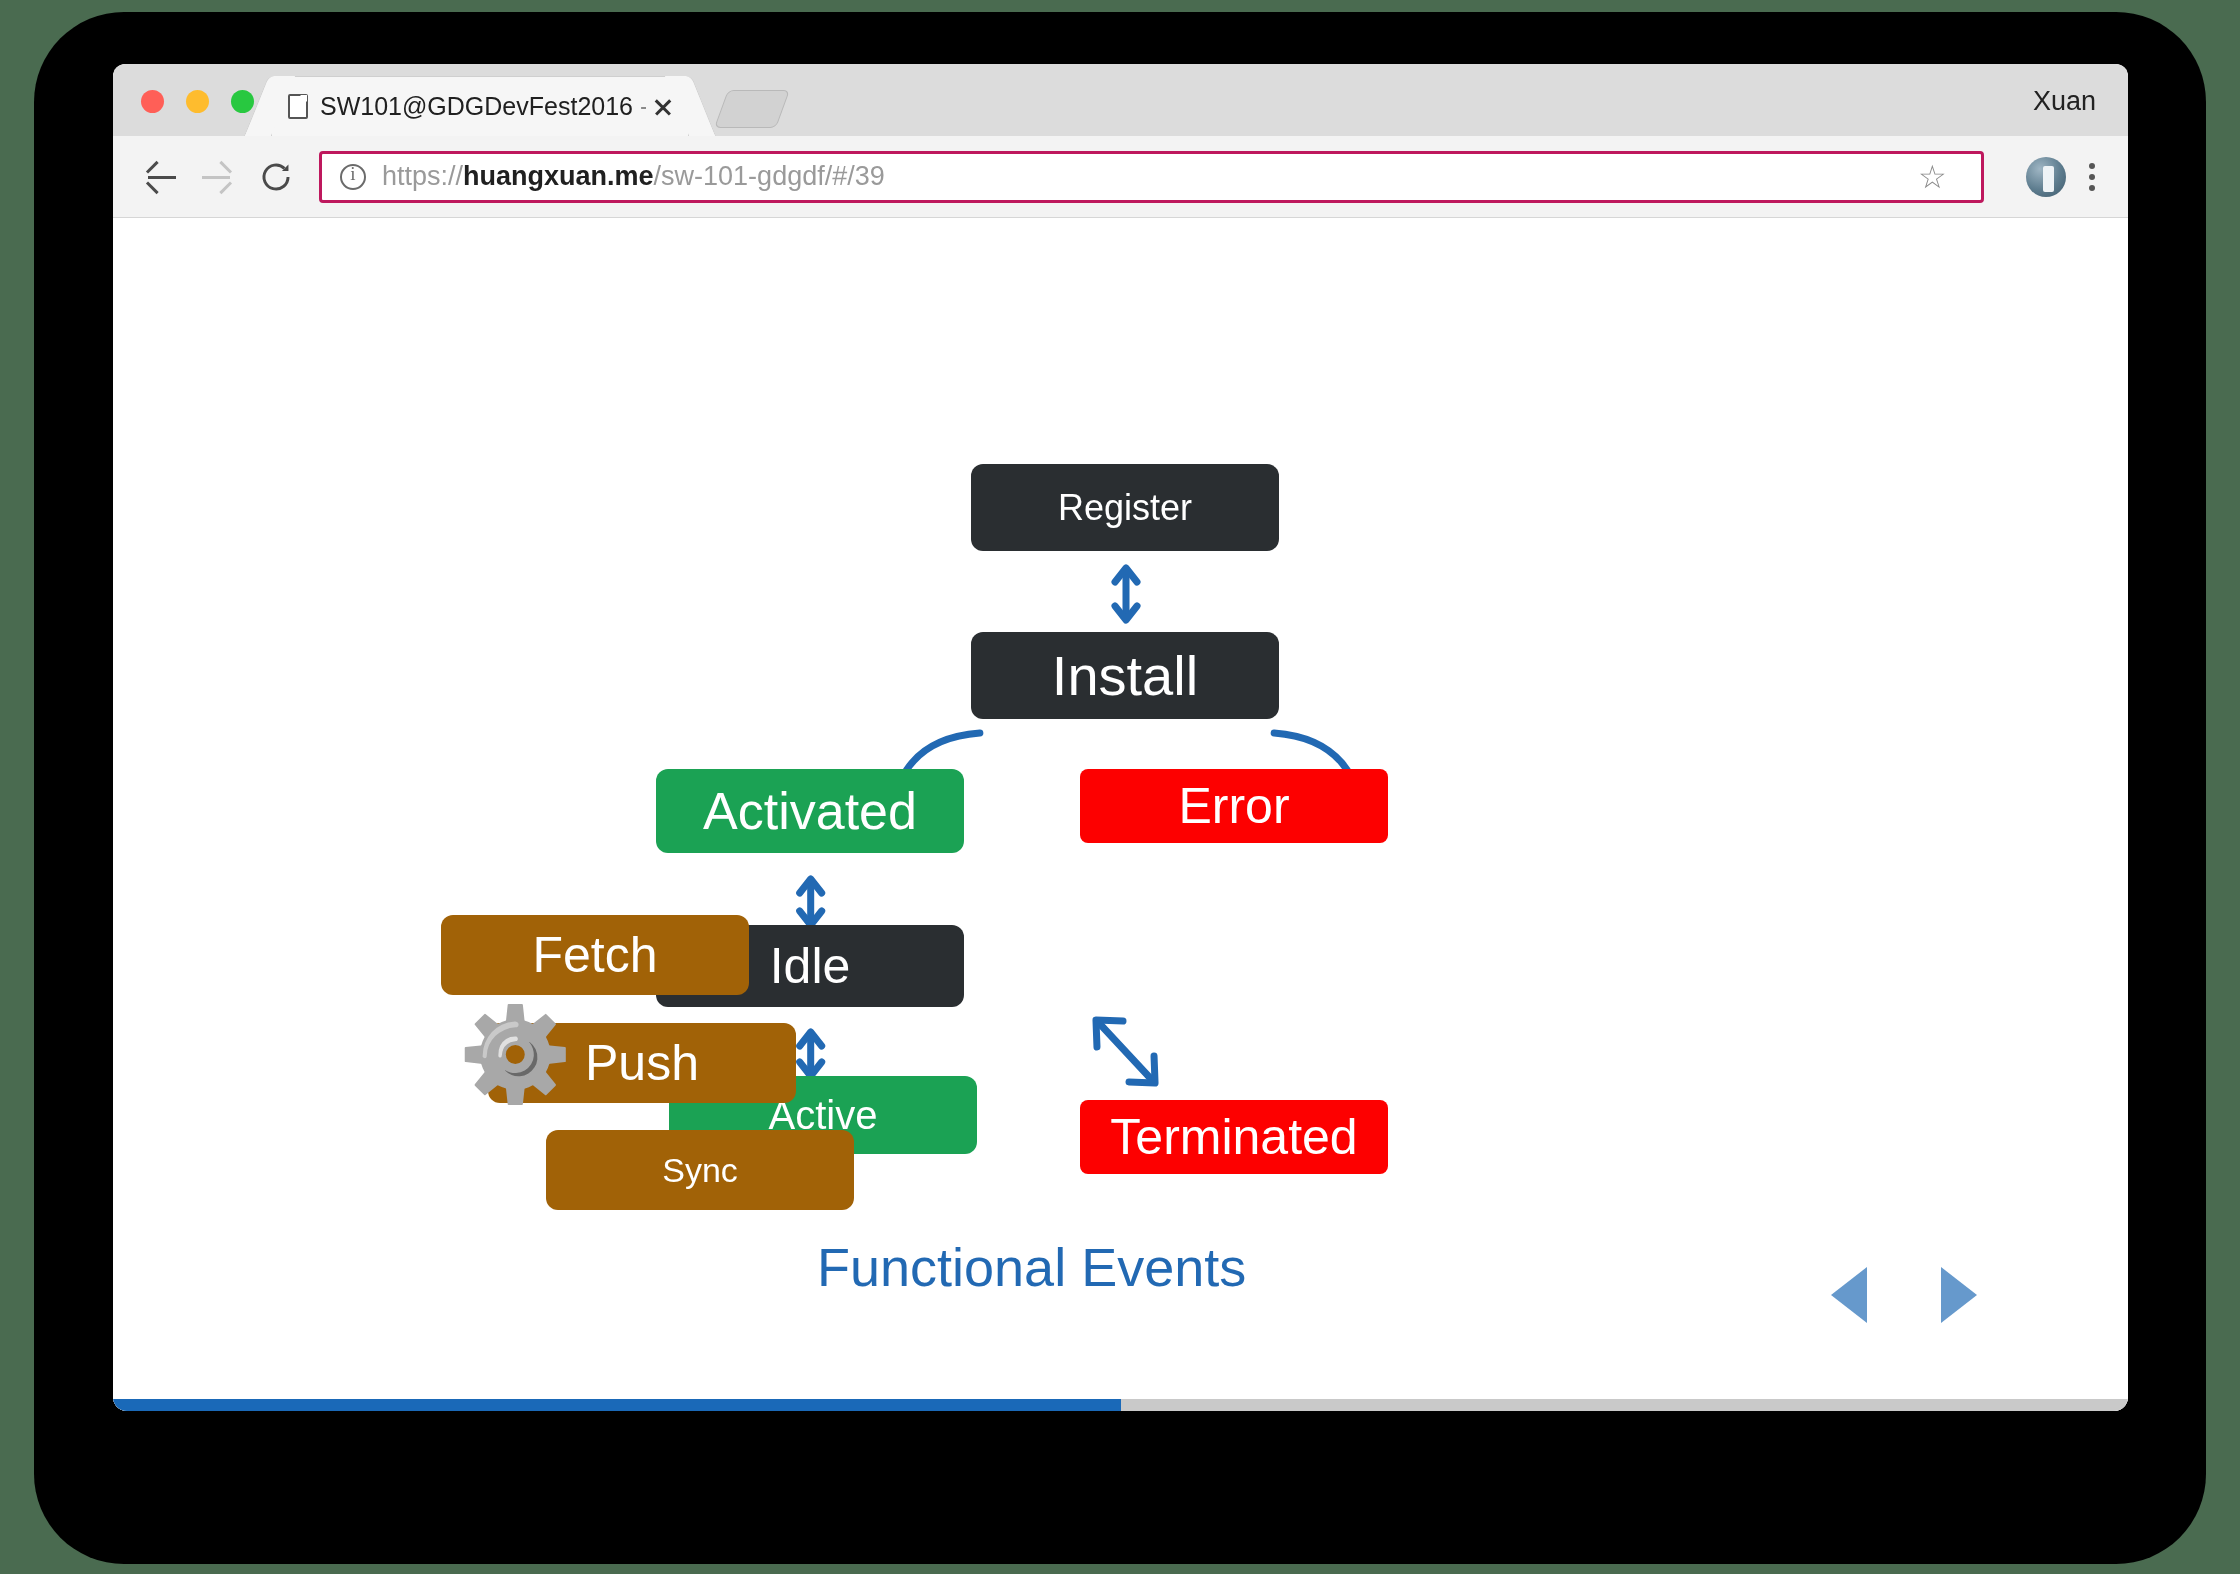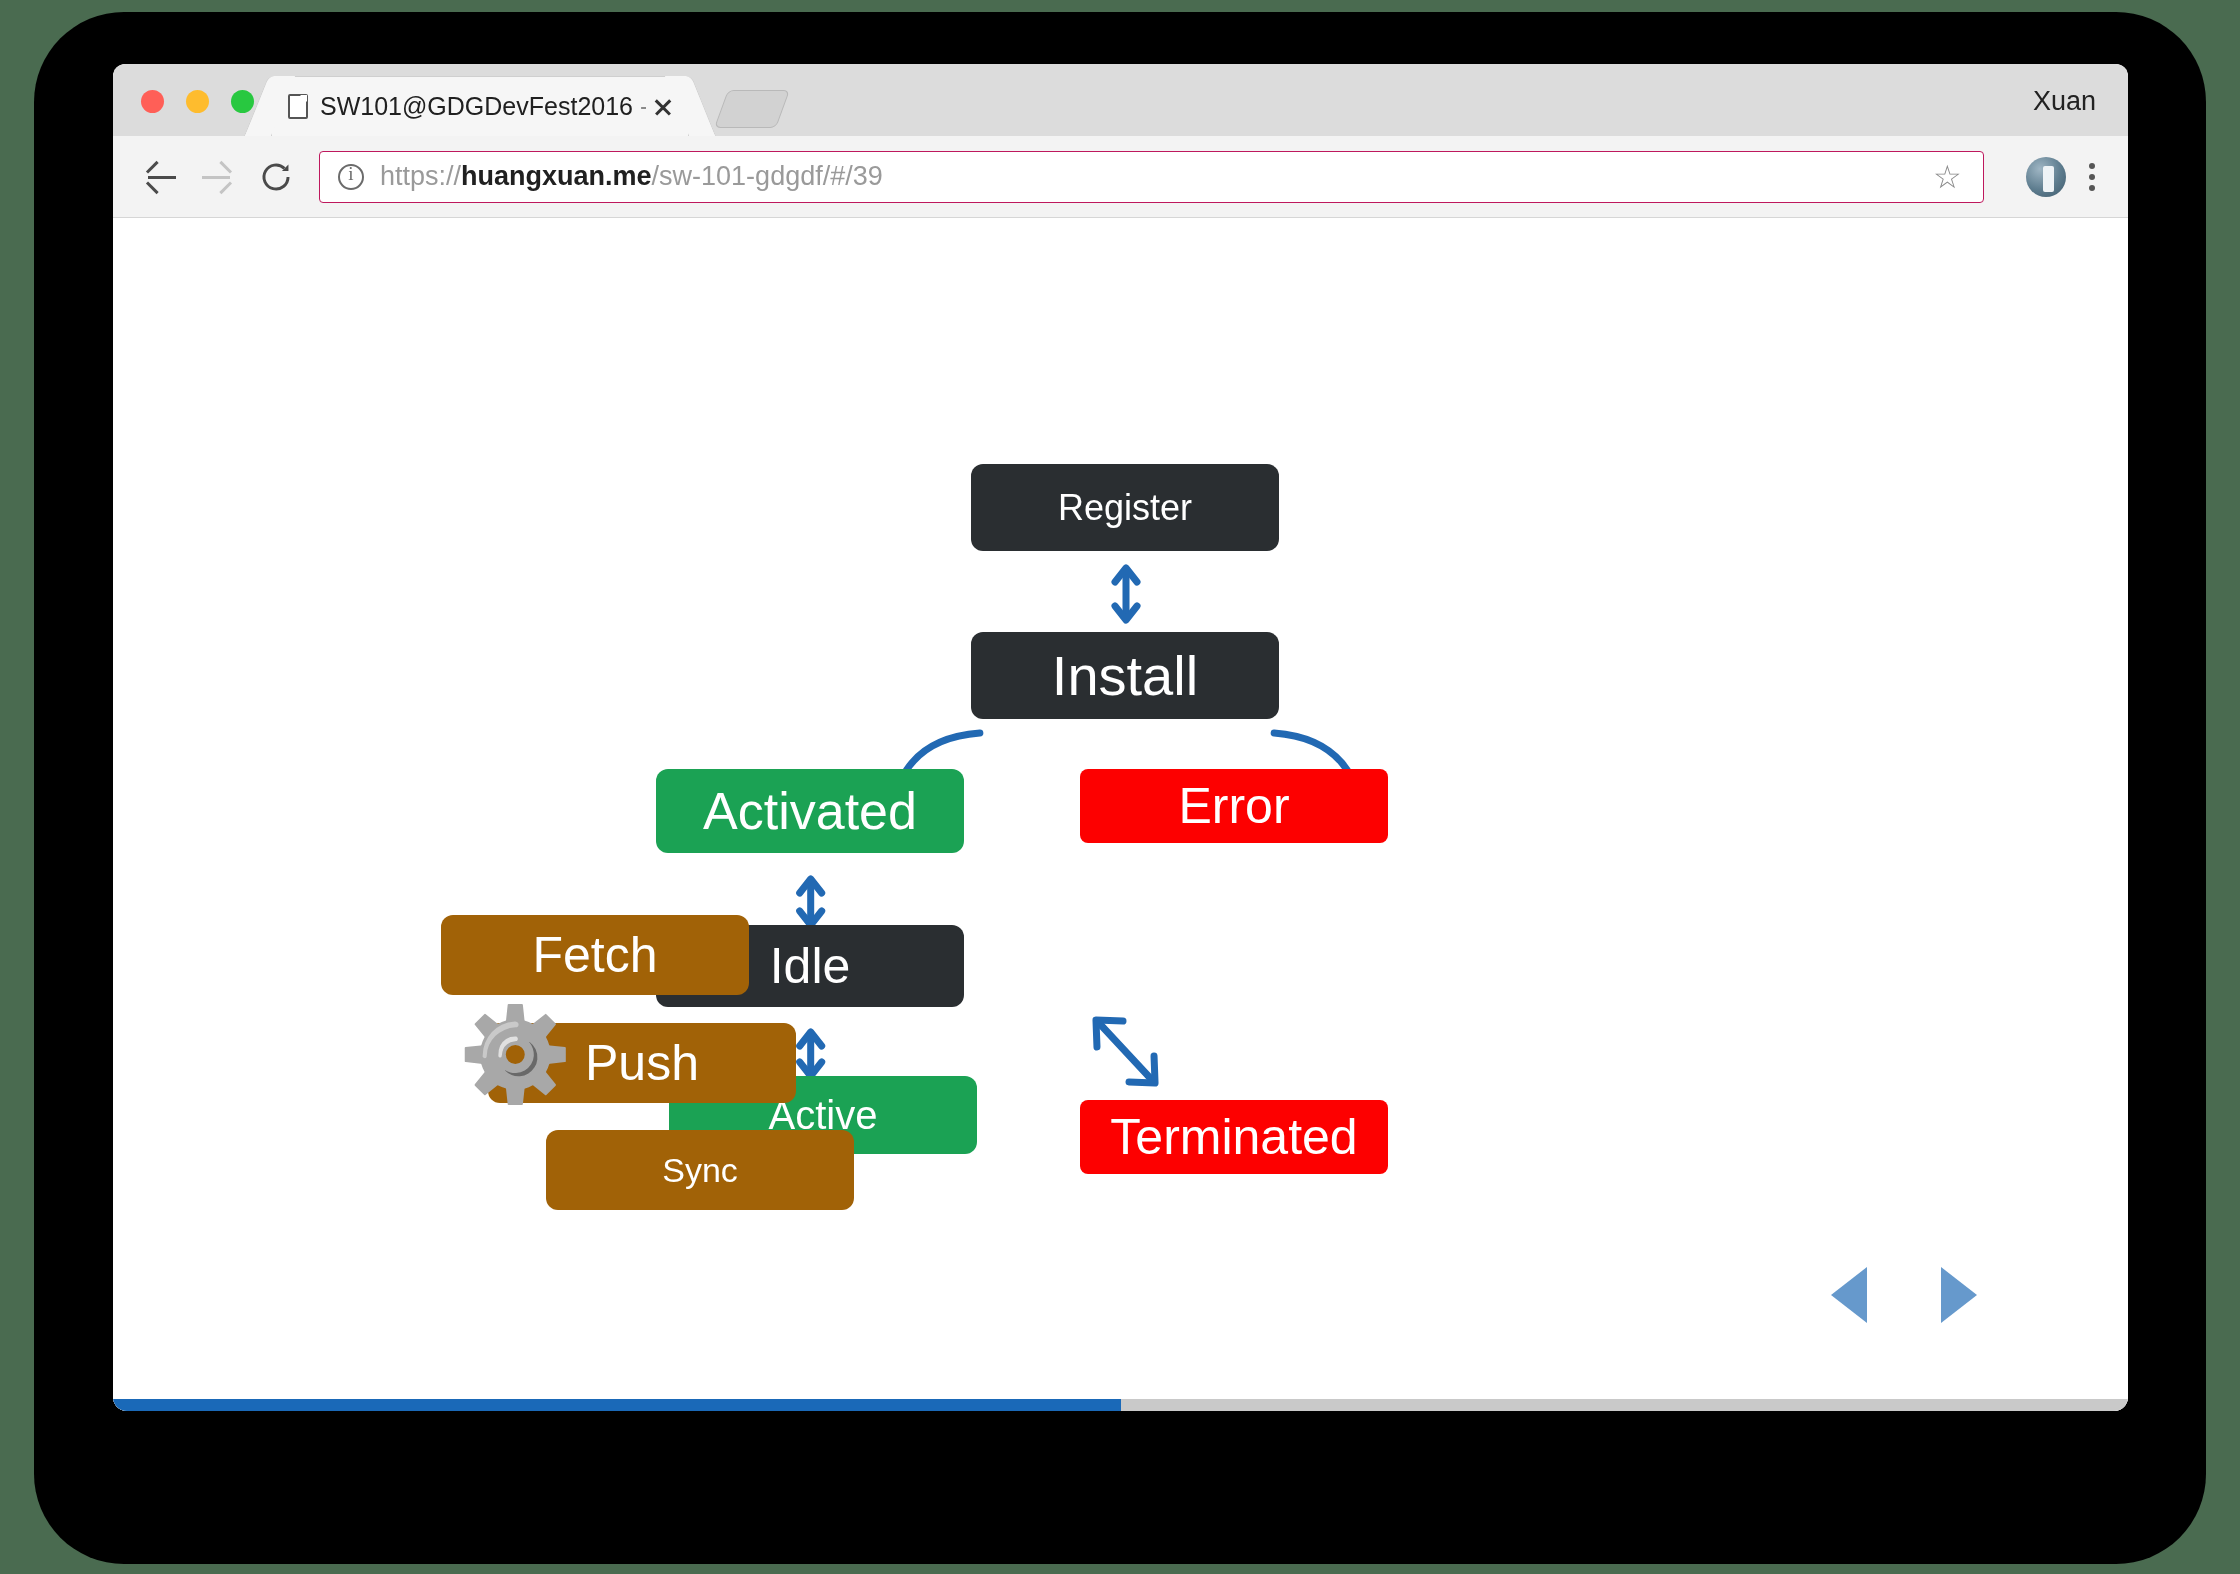--- a/index.html
+++ b/index.html
@@ -124,22 +124,22 @@
   .arrow-right::after { background:#c4c4c4; right: -1px; top: 5px;  transform: rotate(-45deg); transform-origin: right center; }
 
   .reload {
     width: 54px; height: 54px; flex: 0 0 54px;
     margin-left: 6px; position: relative;
   }
   .reload svg { position: absolute; left: 10px; top: 10px; }
 
   .omnibox {
     flex: 1 1 auto; height: 52px; margin: 0 18px 0 16px;
-    background: #fff; border: 1px solid #be185d; border-radius: 4px;
-    display: flex; align-items: center; padding: 0 16px 0 18px;
+    background: #fff; border: 3px solid #be185d; border-radius: 4px;
+    display: flex; align-items: center; padding: 0 29px 0 18px;
   }
   .info-icon {
     width: 26px; height: 26px; border: 2px solid #6b6b6b; border-radius: 50%;
     flex: 0 0 26px; position: relative; margin-right: 16px;
   }
   .info-icon::before {
     content: "i"; position: absolute; left: 0; right: 0; top: -3px;
     text-align: center; font-size: 19px; color: #6b6b6b;
     font-family: "Liberation Serif", serif;
   }
@@ -298,20 +298,21 @@
           <div class="node dark" style="left: 543px; top: 707px; width: 308px; height: 82px; font-size: 50px;">Idle</div>
           <div class="node green" style="left: 556px; top: 858px; width: 308px; height: 78px; font-size: 40px;">Active</div>
           <div class="node red" style="left: 967px; top: 858px; width: 308px; height: 74px; font-size: 50px; margin-top: 24px;">Terminated</div>
           <div class="node blue" style="left: 328px; top: 697px; width: 308px; height: 80px; font-size: 50px;">Fetch</div>
           <div class="node blue" style="left: 375px; top: 805px; width: 308px; height: 80px; font-size: 50px;">Push</div>
           <div class="node blue" style="left: 433px; top: 912px; width: 308px; height: 80px; font-size: 34px;">Sync</div>
         </div>
 
       <span class="gear" id="gear" style="left:345px; top:790px;">⚙️</span>
 
+      <div class="caption" id="caption" style="left:704px; top:1018px;">Functional Events</div>
 
       <div class="navtri prev" style="left:1718px; top:1049px;"></div>
       <div class="navtri next" style="left:1828px; top:1049px;"></div>
 
       <div class="progress">
         <div class="fill" id="progress-fill" style="width: 50%;"></div>
       </div>
     </div>
 
   </div>

